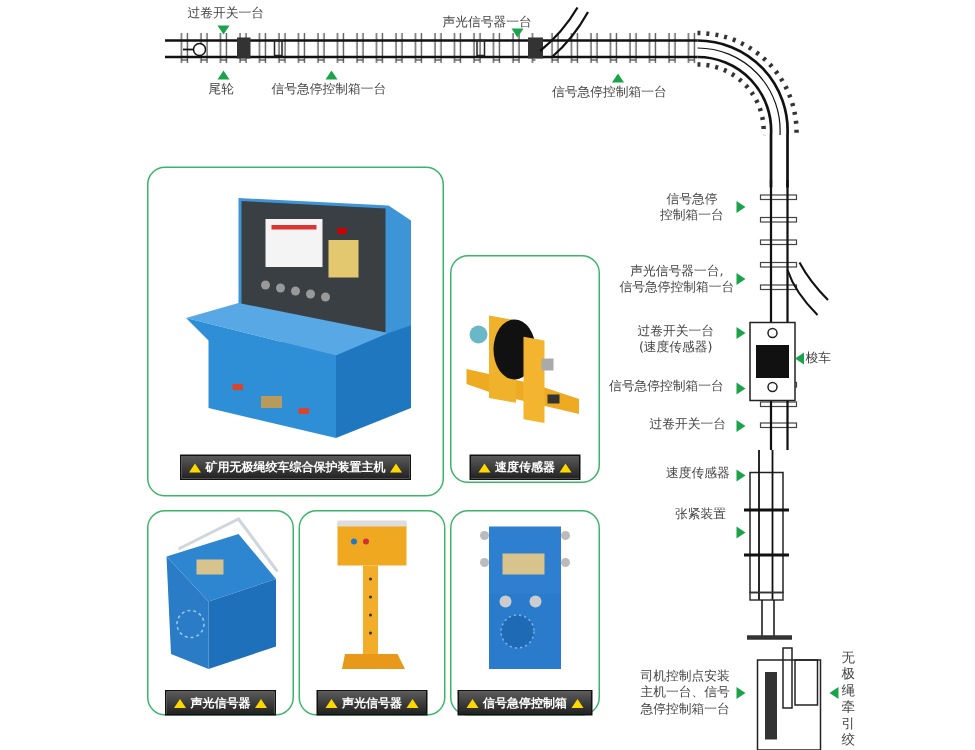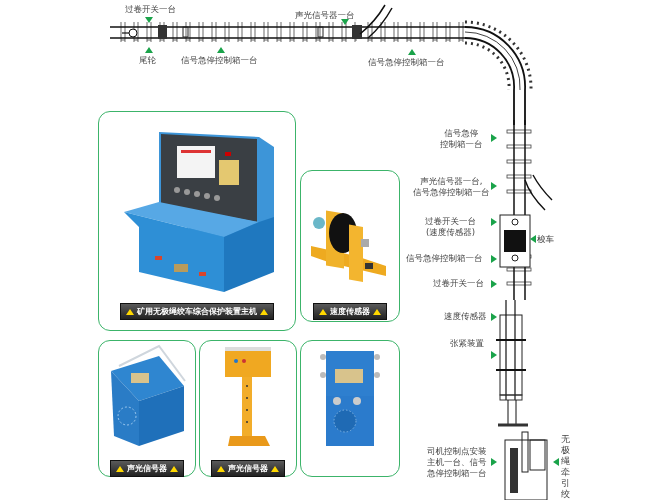--- a/index.html
+++ b/index.html
@@ -233,13 +233,18 @@
     <circle cx="44" cy="80" r="11" fill="#1f6ab4" stroke="#7fb2e2" stroke-dasharray="1.5 2"></circle>
     <circle cx="36" cy="60" r="4" fill="#ccc"></circle>
       <circle cx="56" cy="60" r="4" fill="#ccc"></circle>
     <g fill="#bbb">
         <circle cx="22" cy="16" r="3"></circle>
         <circle cx="22" cy="34" r="3"></circle>
         <circle cx="76" cy="16" r="3"></circle>
         <circle cx="76" cy="34" r="3"></circle>
       </g>
   </svg>
+  <div class="cap" style="top:119px">
+      <span class="w"></span>
+      <span>信号急停控制箱</span>
+      <span class="w"></span>
+    </div>
 </div>
 
 </body></html>

